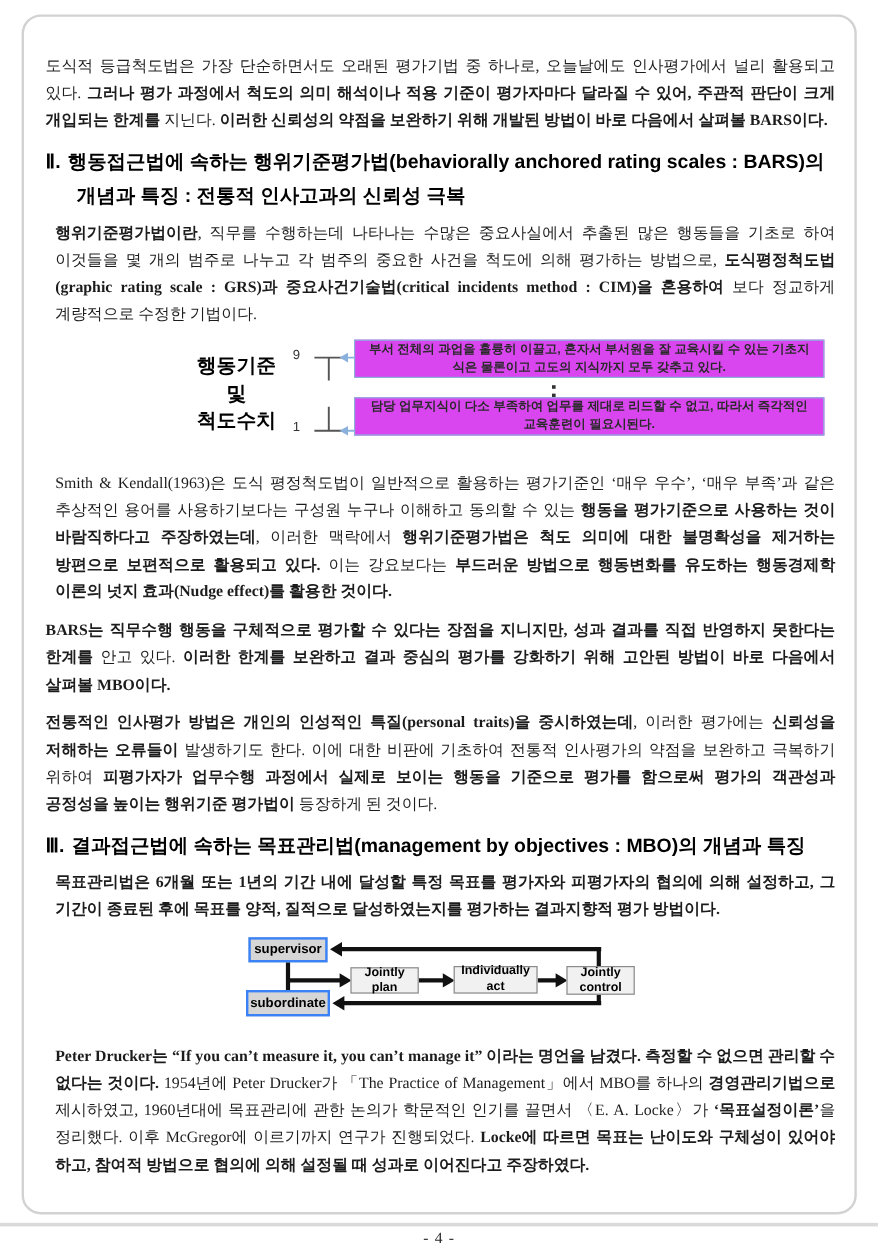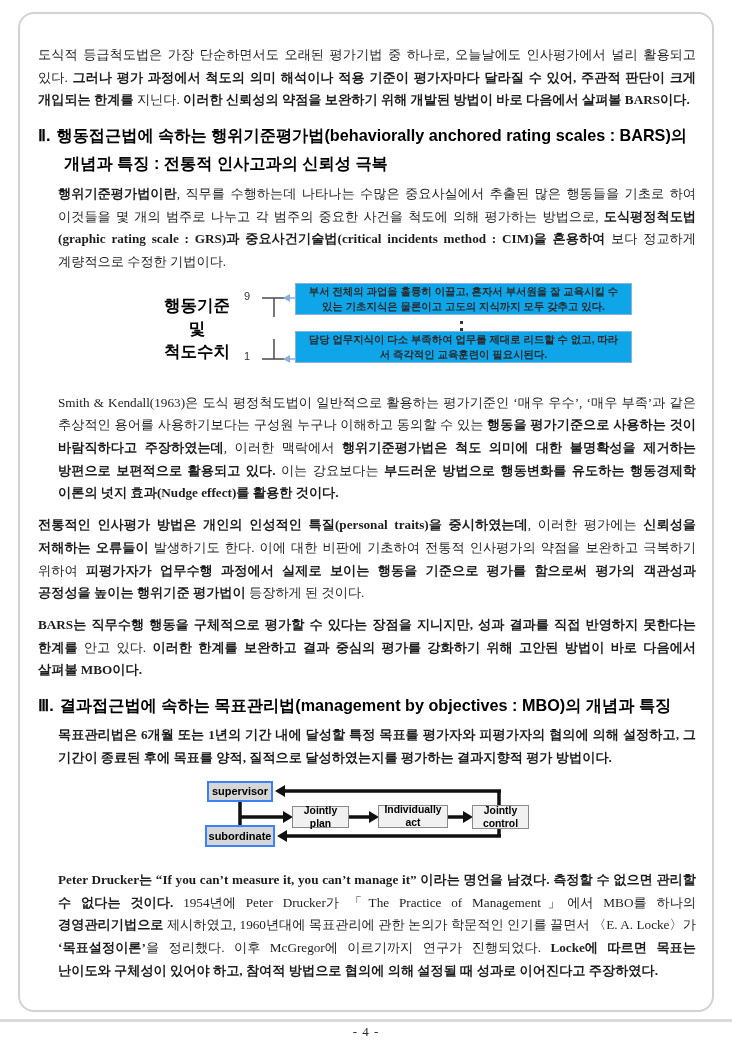--- a/index.html
+++ b/index.html
@@ -2,36 +2,36 @@
 <html><head>
 <meta charset="utf-8">
 <style>
   html,body{margin:0;padding:0;background:#ffffff;}
   .sheet{position:relative;width:732px;height:1050px;background:#ffffff;overflow:hidden;
          font-family:"Liberation Serif",serif;color:#1c1c1c;}
   .frame{position:absolute;left:18px;top:12px;right:18px;bottom:38px;
          border:2px solid #d2d2d2;border-radius:16px;}
   .content{position:absolute;left:38px;top:44px;width:658px;}
   .para{font-size:13.2px;line-height:1.72;text-align:justify;margin:0 0 9px 0;word-break:keep-all;}
-  .para.sec{margin-left:20px;}
+  .para.sec{margin-left:8px;}
   .b{font-weight:bold;}
   .heading{font-family:"Liberation Sans",sans-serif;font-weight:bold;font-size:16.2px;
            line-height:1.75;color:#000;margin:4px 0 5px 0;}
   .heading .hnum{margin-right:6px;}
   .heading .hline2{margin-left:26px;}
   
   .bars-diagram{position:relative;width:522px;height:97px;margin:2px 0 12px 82px;}
   .bars-label{position:absolute;left:24px;top:11px;width:106px;text-align:center;
               font-family:"Liberation Sans",sans-serif;font-weight:bold;font-size:16.5px;
               line-height:23px;color:#000;}
   .bars-num{position:absolute;font-family:"Liberation Sans",sans-serif;font-size:11px;color:#333;}
   .bars-num.n9{left:124px;top:7px;}
   .bars-num.n1{left:124px;top:67px;}
-  .bars-box{position:absolute;left:175px;width:337px;height:32px;border:1.4px solid #8ab0dc;
-            background:#0ea5e9;display:flex;align-items:center;justify-content:center;text-align:center;
+  .bars-box{position:absolute;left:175px;width:392px;height:32px;border:1.4px solid #8ab0dc;
+            background:#d946ef;display:flex;align-items:center;justify-content:center;text-align:center;
             font-family:"Liberation Sans",sans-serif;font-weight:bold;font-size:10.4px;
             line-height:1.45;color:#2a2a2a;padding:13px 8px;box-sizing:border-box;}
   .bars-box.top{top:0px;}
   .bars-box.bottom{top:48px;}
   .bars-dots{position:absolute;left:175px;width:332px;top:37px;height:20px;
              display:flex;flex-direction:column;align-items:center;justify-content:center;gap:4px;}
   .bars-dots .dot{width:3px;height:3px;background:#333;}
   .bars-svg{position:absolute;left:0;top:0;}
   
   .mbo-diagram{position:relative;width:342px;height:80px;margin:4px 0 10px 162px;}
@@ -93,23 +93,23 @@
       <div class="bars-dots">
         <div class="dot"></div>
           <div class="dot"></div>
           <div class="dot"></div>
       </div>
       <div class="bars-box bottom">담당 업무지식이 다소 부족하여 업무를 제대로 리드할 수 없고, 따라서 즉각적인 교육훈련이 필요시된다.</div>
     </div>
 
     <p class="para sec"><span>Smith &amp; Kendall(1963)은 도식 평정척도법이 일반적으로 활용하는 평가기준인 ‘매우 우수’, ‘매우 부족’과 같은 추상적인 용어를 사용하기보다는 구성원 누구나 이해하고 동의할 수 있는 </span><span class="b">행동을 평가기준으로 사용하는 것이 바람직하다고 주장하였는데</span><span>, 이러한 맥락에서 </span><span class="b">행위기준평가법은 척도 의미에 대한 불명확성을 제거하는 방편으로 보편적으로 활용되고 있다. </span><span>이는 강요보다는 </span><span class="b">부드러운 방법으로 행동변화를 유도하는 행동경제학 이론의 넛지 효과(Nudge effect)를 활용한 것이다.</span></p>
 
+    <p class="para"><span class="b">BARS는 직무수행 행동을 구체적으로 평가할 수 있다는 장점을 지니지만, 성과 결과를 직접 반영하지 못한다는 한계를 </span><span>안고 있다. </span><span class="b">이러한 한계를 보완하고 결과 중심의 평가를 강화하기 위해 고안된 방법이 바로 다음에서 살펴볼 MBO이다.</span></p>
+
     <p class="para"><span class="b">전통적인 인사평가 방법은 개인의 인성적인 특질(personal traits)을 중시하였는데</span><span>, 이러한 평가에는 </span><span class="b">신뢰성을 저해하는 오류들이 </span><span>발생하기도 한다. 이에 대한 비판에 기초하여 전통적 인사평가의 약점을 보완하고 극복하기 위하여 </span><span class="b">피평가자가 업무수행 과정에서 실제로 보이는 행동을 기준으로 평가를 함으로써 평가의 객관성과 공정성을 높이는 행위기준 평가법이 </span><span>등장하게 된 것이다.</span></p>
-
-    <p class="para"><span class="b">BARS는 직무수행 행동을 구체적으로 평가할 수 있다는 장점을 지니지만, 성과 결과를 직접 반영하지 못한다는 한계를 </span><span>안고 있다. </span><span class="b">이러한 한계를 보완하고 결과 중심의 평가를 강화하기 위해 고안된 방법이 바로 다음에서 살펴볼 MBO이다.</span></p>
 
     <div class="heading">
       <div><span class="hnum">Ⅲ.</span><span>결과접근법에 속하는 목표관리법(management by objectives : MBO)의 개념과 특징</span></div>
     </div>
 
     <p class="para sec"><span class="b">목표관리법은 6개월 또는 1년의 기간 내에 달성할 특정 목표를 평가자와 피평가자의 협의에 의해 설정하고, 그 기간이 종료된 후에 목표를 양적, 질적으로 달성하였는지를 평가하는 결과지향적 평가 방법이다.</span></p>
 
     <div class="mbo-diagram">
       <svg class="mbo-svg" width="342" height="80" viewBox="0 0 342 80">
 

